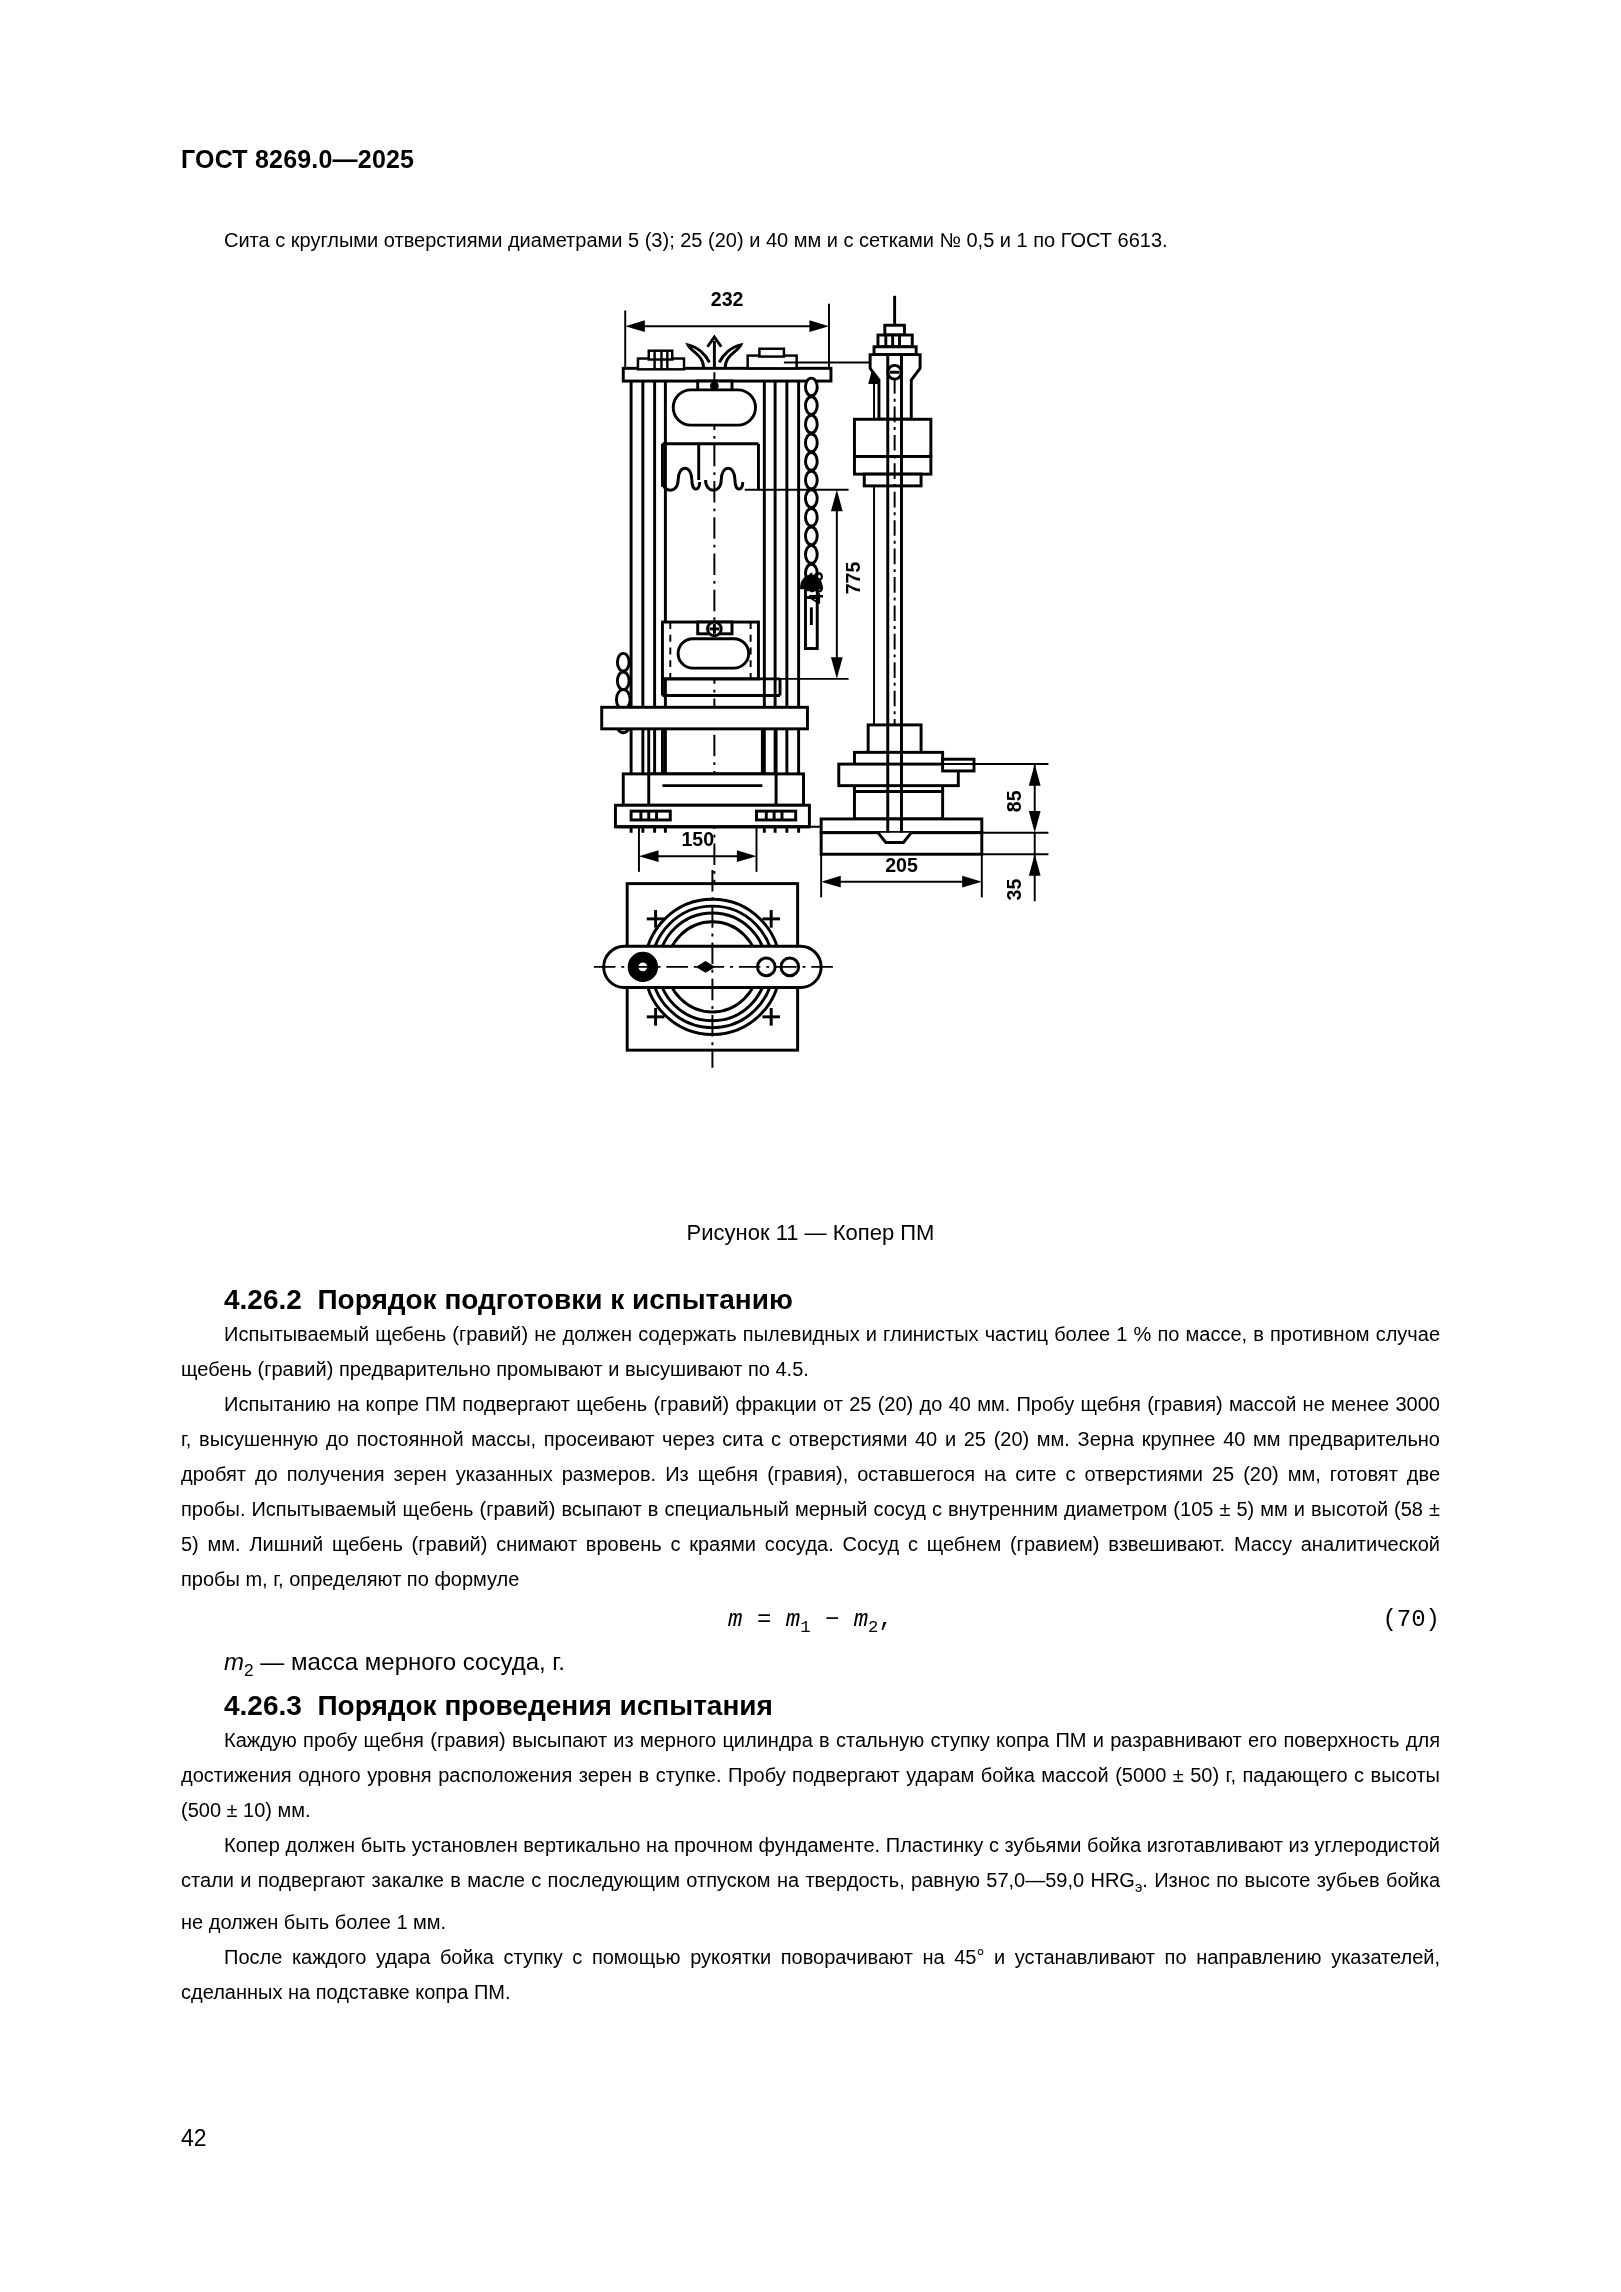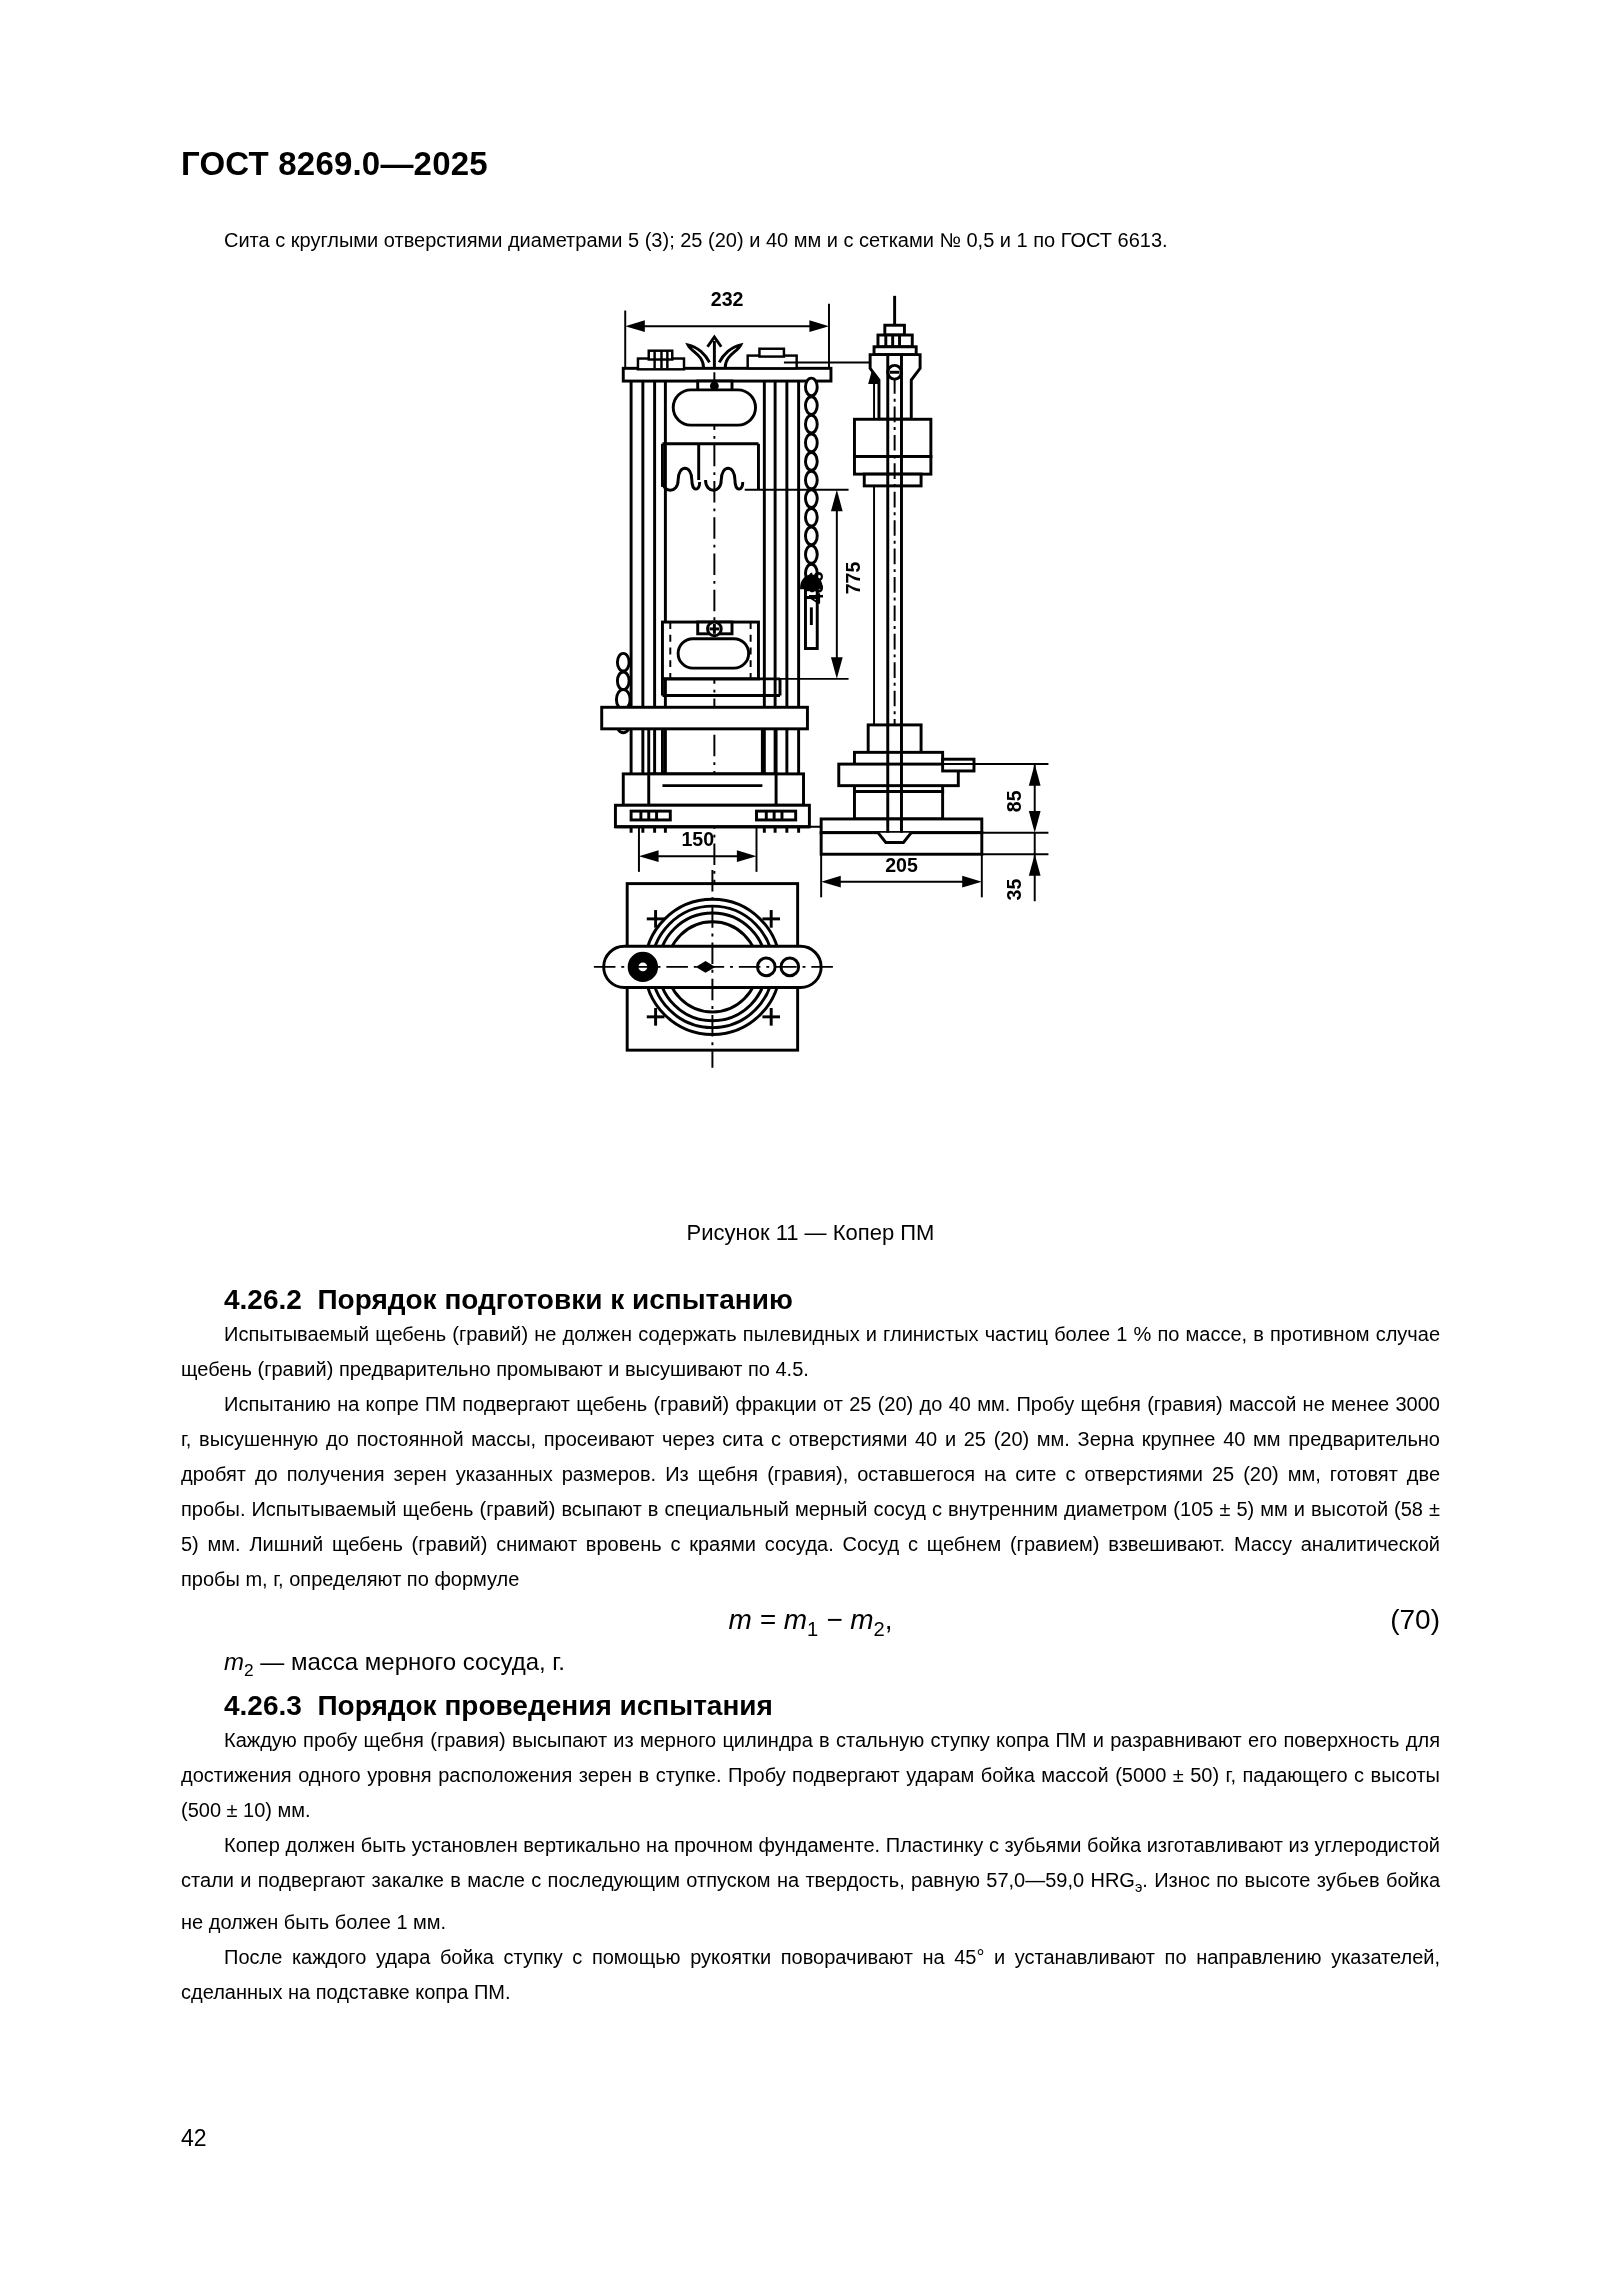--- a/index.html
+++ b/index.html
@@ -22,21 +22,21 @@
     width: 1621px;
     height: 2293px;
     background: #fff;
   }
 
   
   .doc-header {
     position: absolute;
     left: 181px;
     top: 145px;
-    font-size: 33px;
+    font-size: 25px;
     font-weight: bold;
     letter-spacing: 0.2px;
     white-space: nowrap;
   }
 
   
   .content {
     position: absolute;
     left: 181px;
     top: 223px;
@@ -57,24 +57,25 @@
     margin: 0;
     font-size: 28px;
     line-height: 35px;
     font-weight: bold;
     text-indent: 43px;
   }
 
   
   .formula-row {
     position: relative;
-    font-size: 28px;
+    font-size: 24px;
     line-height: 37px;
     margin: 3.9px 0 2px 0;
     height: 41px;
+    font-family: Liberation Mono, monospace;
   }
   .formula-center {
     position: absolute;
     left: 0; right: 0;
     text-align: center;
     font-style: normal;
   }
   .formula-num {
     position: absolute;
     right: 0;

